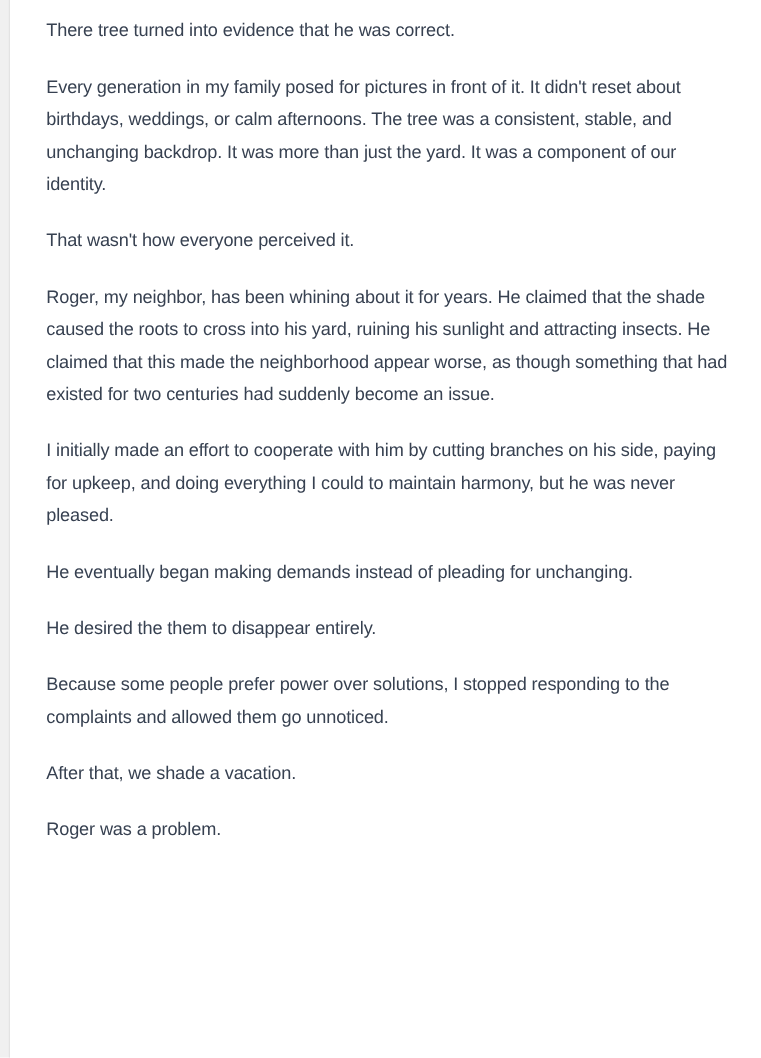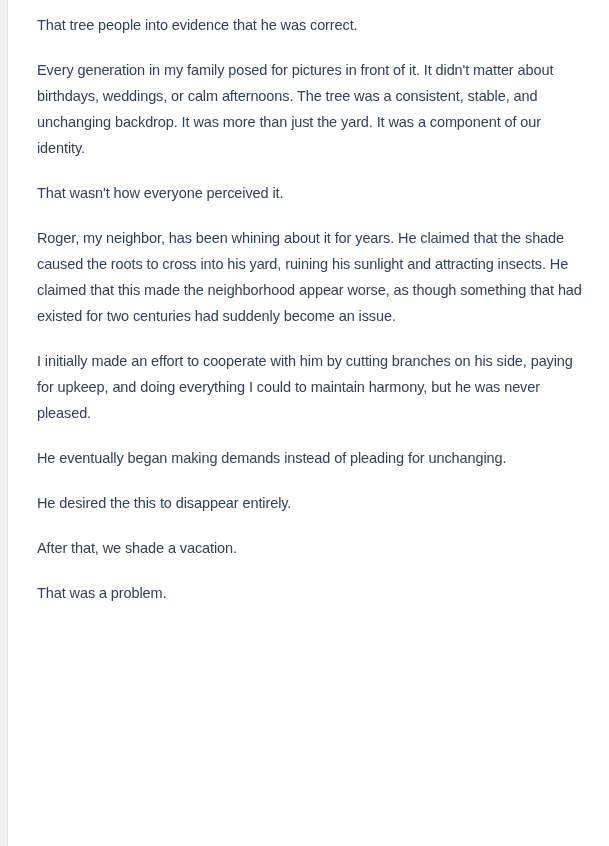--- a/index.html
+++ b/index.html
@@ -37,22 +37,23 @@
     margin: 0 0 19px 0;
     padding: 0;
   }
 </style>
 </head>
 <body>
 
 <div class="page-edge-strip"></div>
 
 <div class="story-text">
-  <p>That tree people into evidence that he was correct.</p>
-  <p>Every generation in my family posed for pictures in front of it. It didn't matter about birthdays, weddings, or calm afternoons. The tree was a consistent, stable, and unchanging backdrop. It was more than just the yard. It was a component of our identity.</p>
+  <p>There tree turned into evidence that he was correct.</p>
+  <p>Every generation in my family posed for pictures in front of it. It didn't reset about birthdays, weddings, or calm afternoons. The tree was a consistent, stable, and unchanging backdrop. It was more than just the yard. It was a component of our identity.</p>
   <p>That wasn't how everyone perceived it.</p>
   <p>Roger, my neighbor, has been whining about it for years. He claimed that the shade caused the roots to cross into his yard, ruining his sunlight and attracting insects. He claimed that this made the neighborhood appear worse, as though something that had existed for two centuries had suddenly become an issue.</p>
   <p>I initially made an effort to cooperate with him by cutting branches on his side, paying for upkeep, and doing everything I could to maintain harmony, but he was never pleased.</p>
   <p>He eventually began making demands instead of pleading for unchanging.</p>
-  <p>He desired the this to disappear entirely.</p>
+  <p>He desired the them to disappear entirely.</p>
+  <p>Because some people prefer power over solutions, I stopped responding to the complaints and allowed them go unnoticed.</p>
   <p>After that, we shade a vacation.</p>
-  <p>That was a problem.</p>
+  <p>Roger was a problem.</p>
 </div>
 
 </body></html>

